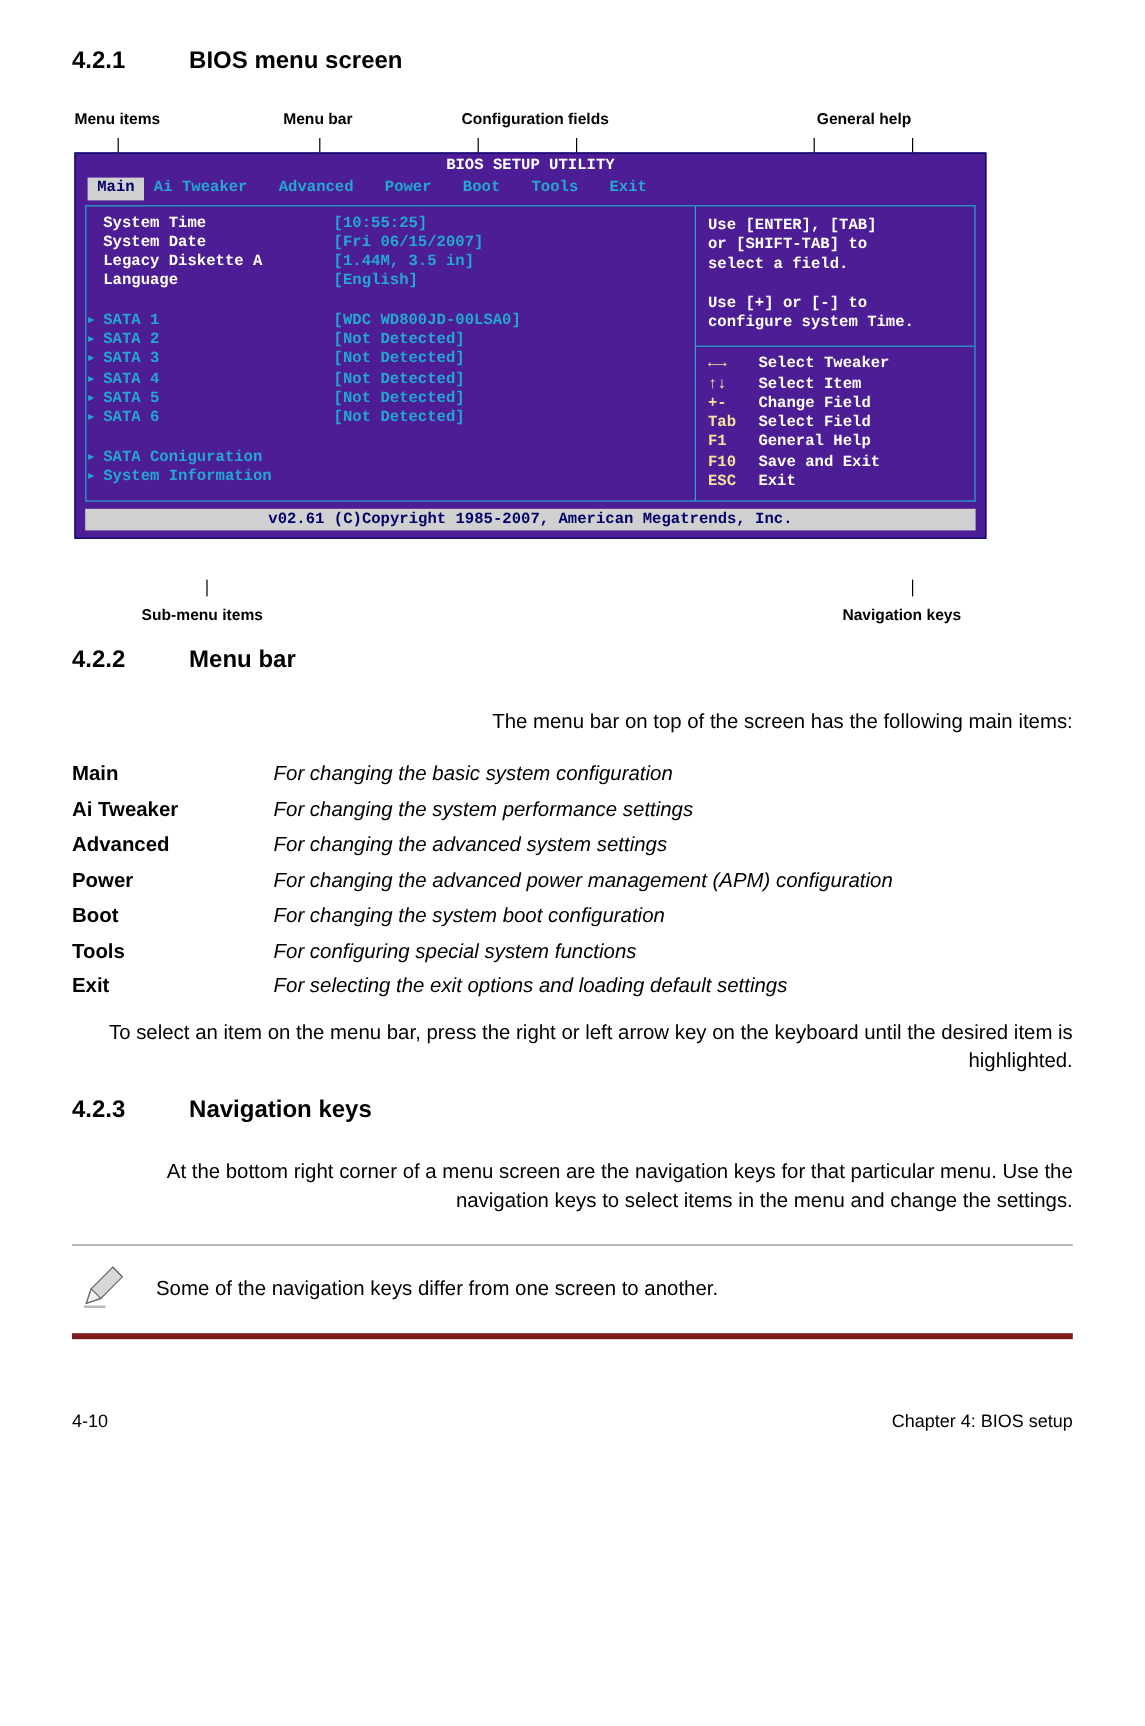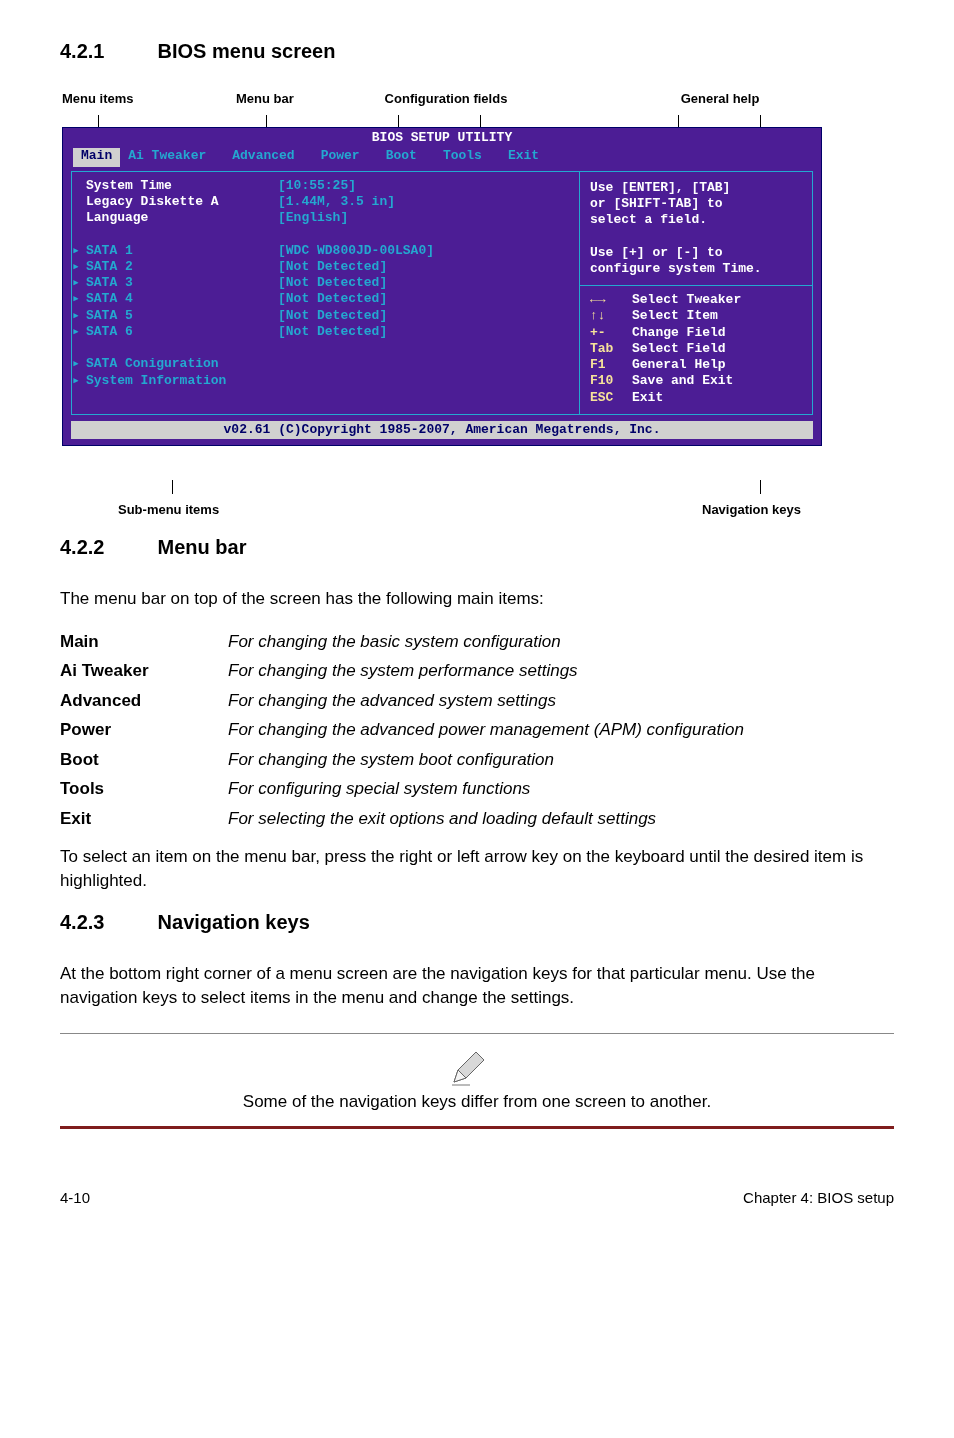--- a/index.html
+++ b/index.html
@@ -148,38 +148,38 @@
   .anno-bottom .lbl {
     position: absolute;
     top: 22px;
   }
 
   
   p.body-text {
     font-size: 17px;
     margin: 14px 0 18px 0;
     line-height: 1.4;
+    text-align: right;
   }
   .def-table {
     font-size: 17px;
     line-height: 1.5;
   }
   .def-table .drow { display: flex; margin-bottom: 4px; }
   .def-table .dkey { width: 168px; font-weight: bold; }
   .def-table .dval { flex: 1; font-style: italic; }
 
   
   .note {
     border-top: 1px solid #888;
-    border-bottom: 3px solid #7f1d1d;
+    border-bottom: 5px solid #7f1d1d;
     margin: 24px 0 28px 0;
     padding: 14px 0;
     display: flex;
     align-items: center;
-    flex-direction: column;
   }
   .note .icon {
     width: 52px;
     text-align: center;
     margin-right: 18px;
   }
   .note .icon svg { width: 40px; height: 40px; }
   .note .ntext { flex: 1; font-size: 17px; }
 
   
@@ -228,20 +228,24 @@
         <span class="mtab">Tools</span>
         <span class="mtab">Exit</span>
       </div>
       <div class="body">
         <div class="left" id="bios-left">
             <div class="row">
               <div class="k txt-white">System Time</div>
               <div class="v">[10:55:25]</div>
             </div>
             <div class="row">
+              <div class="k txt-white">System Date</div>
+              <div class="v">[Fri 06/15/2007]</div>
+            </div>
+            <div class="row">
               <div class="k txt-white">Legacy Diskette A</div>
               <div class="v">[1.44M, 3.5 in]</div>
             </div>
             <div class="row">
               <div class="k txt-white">Language</div>
               <div class="v">[English]</div>
             </div>
             <div class="row">&nbsp;</div>
             <div class="row">
               <div class="k caret">SATA 1</div>

